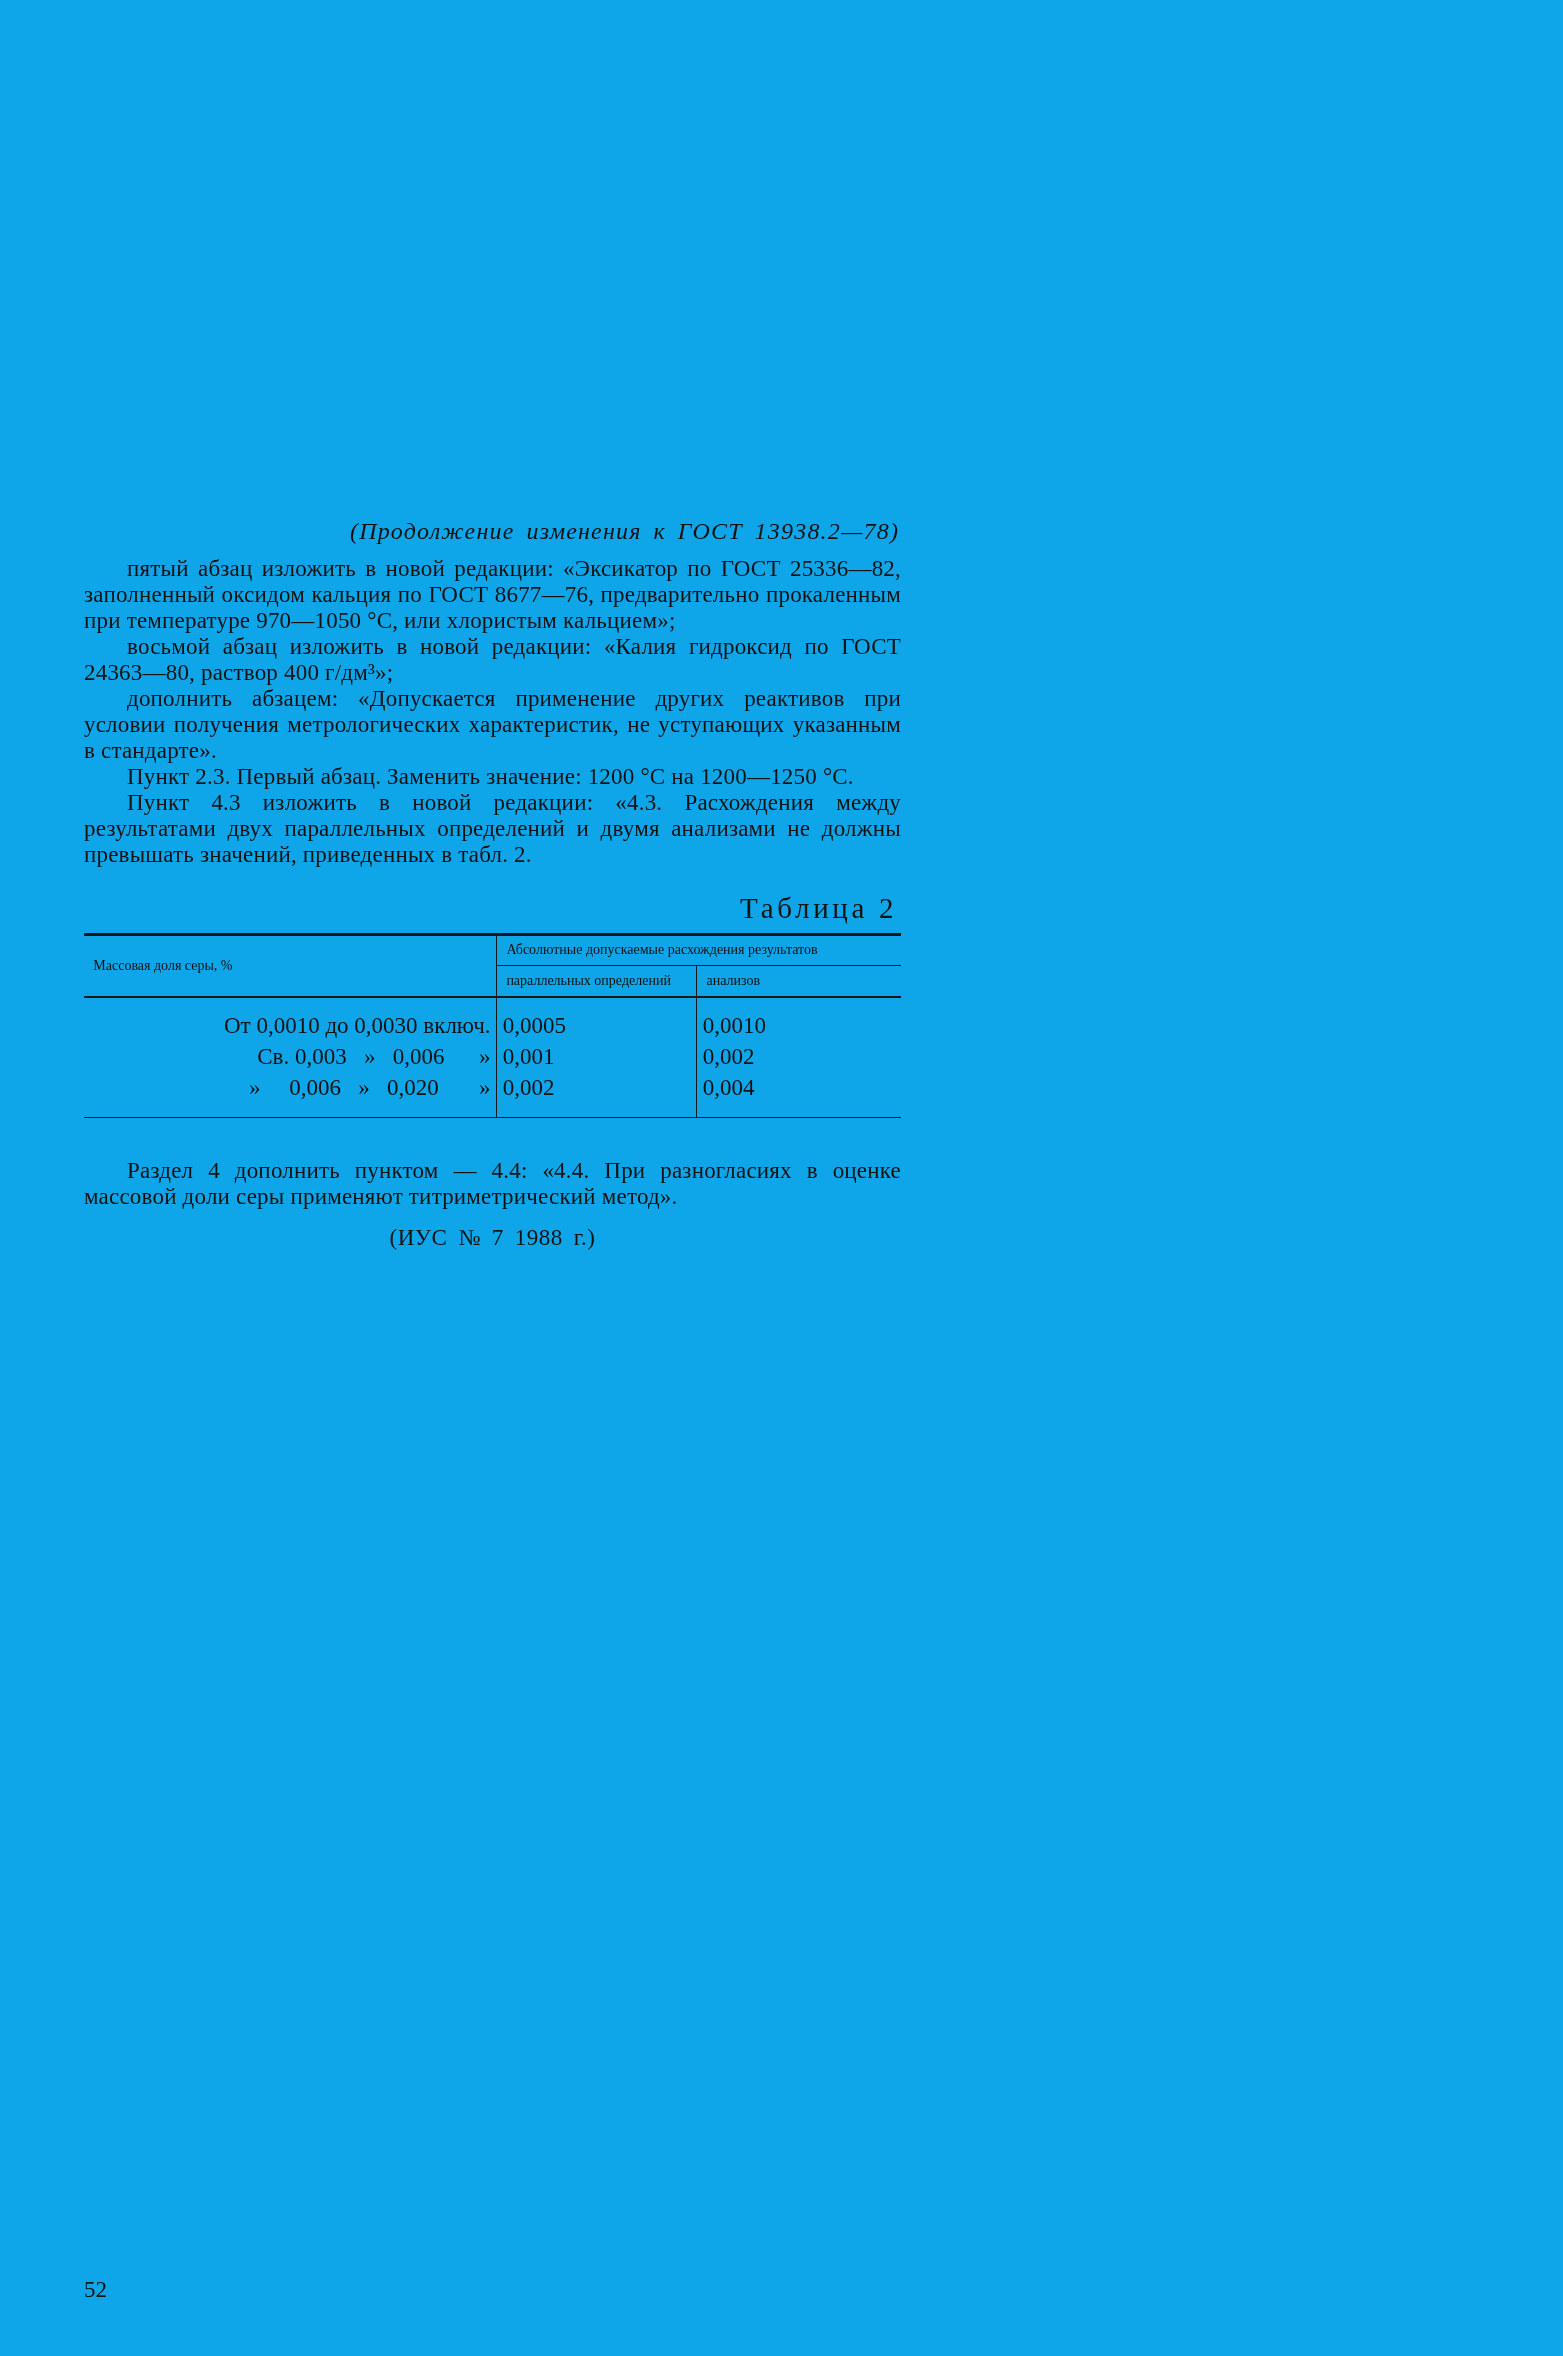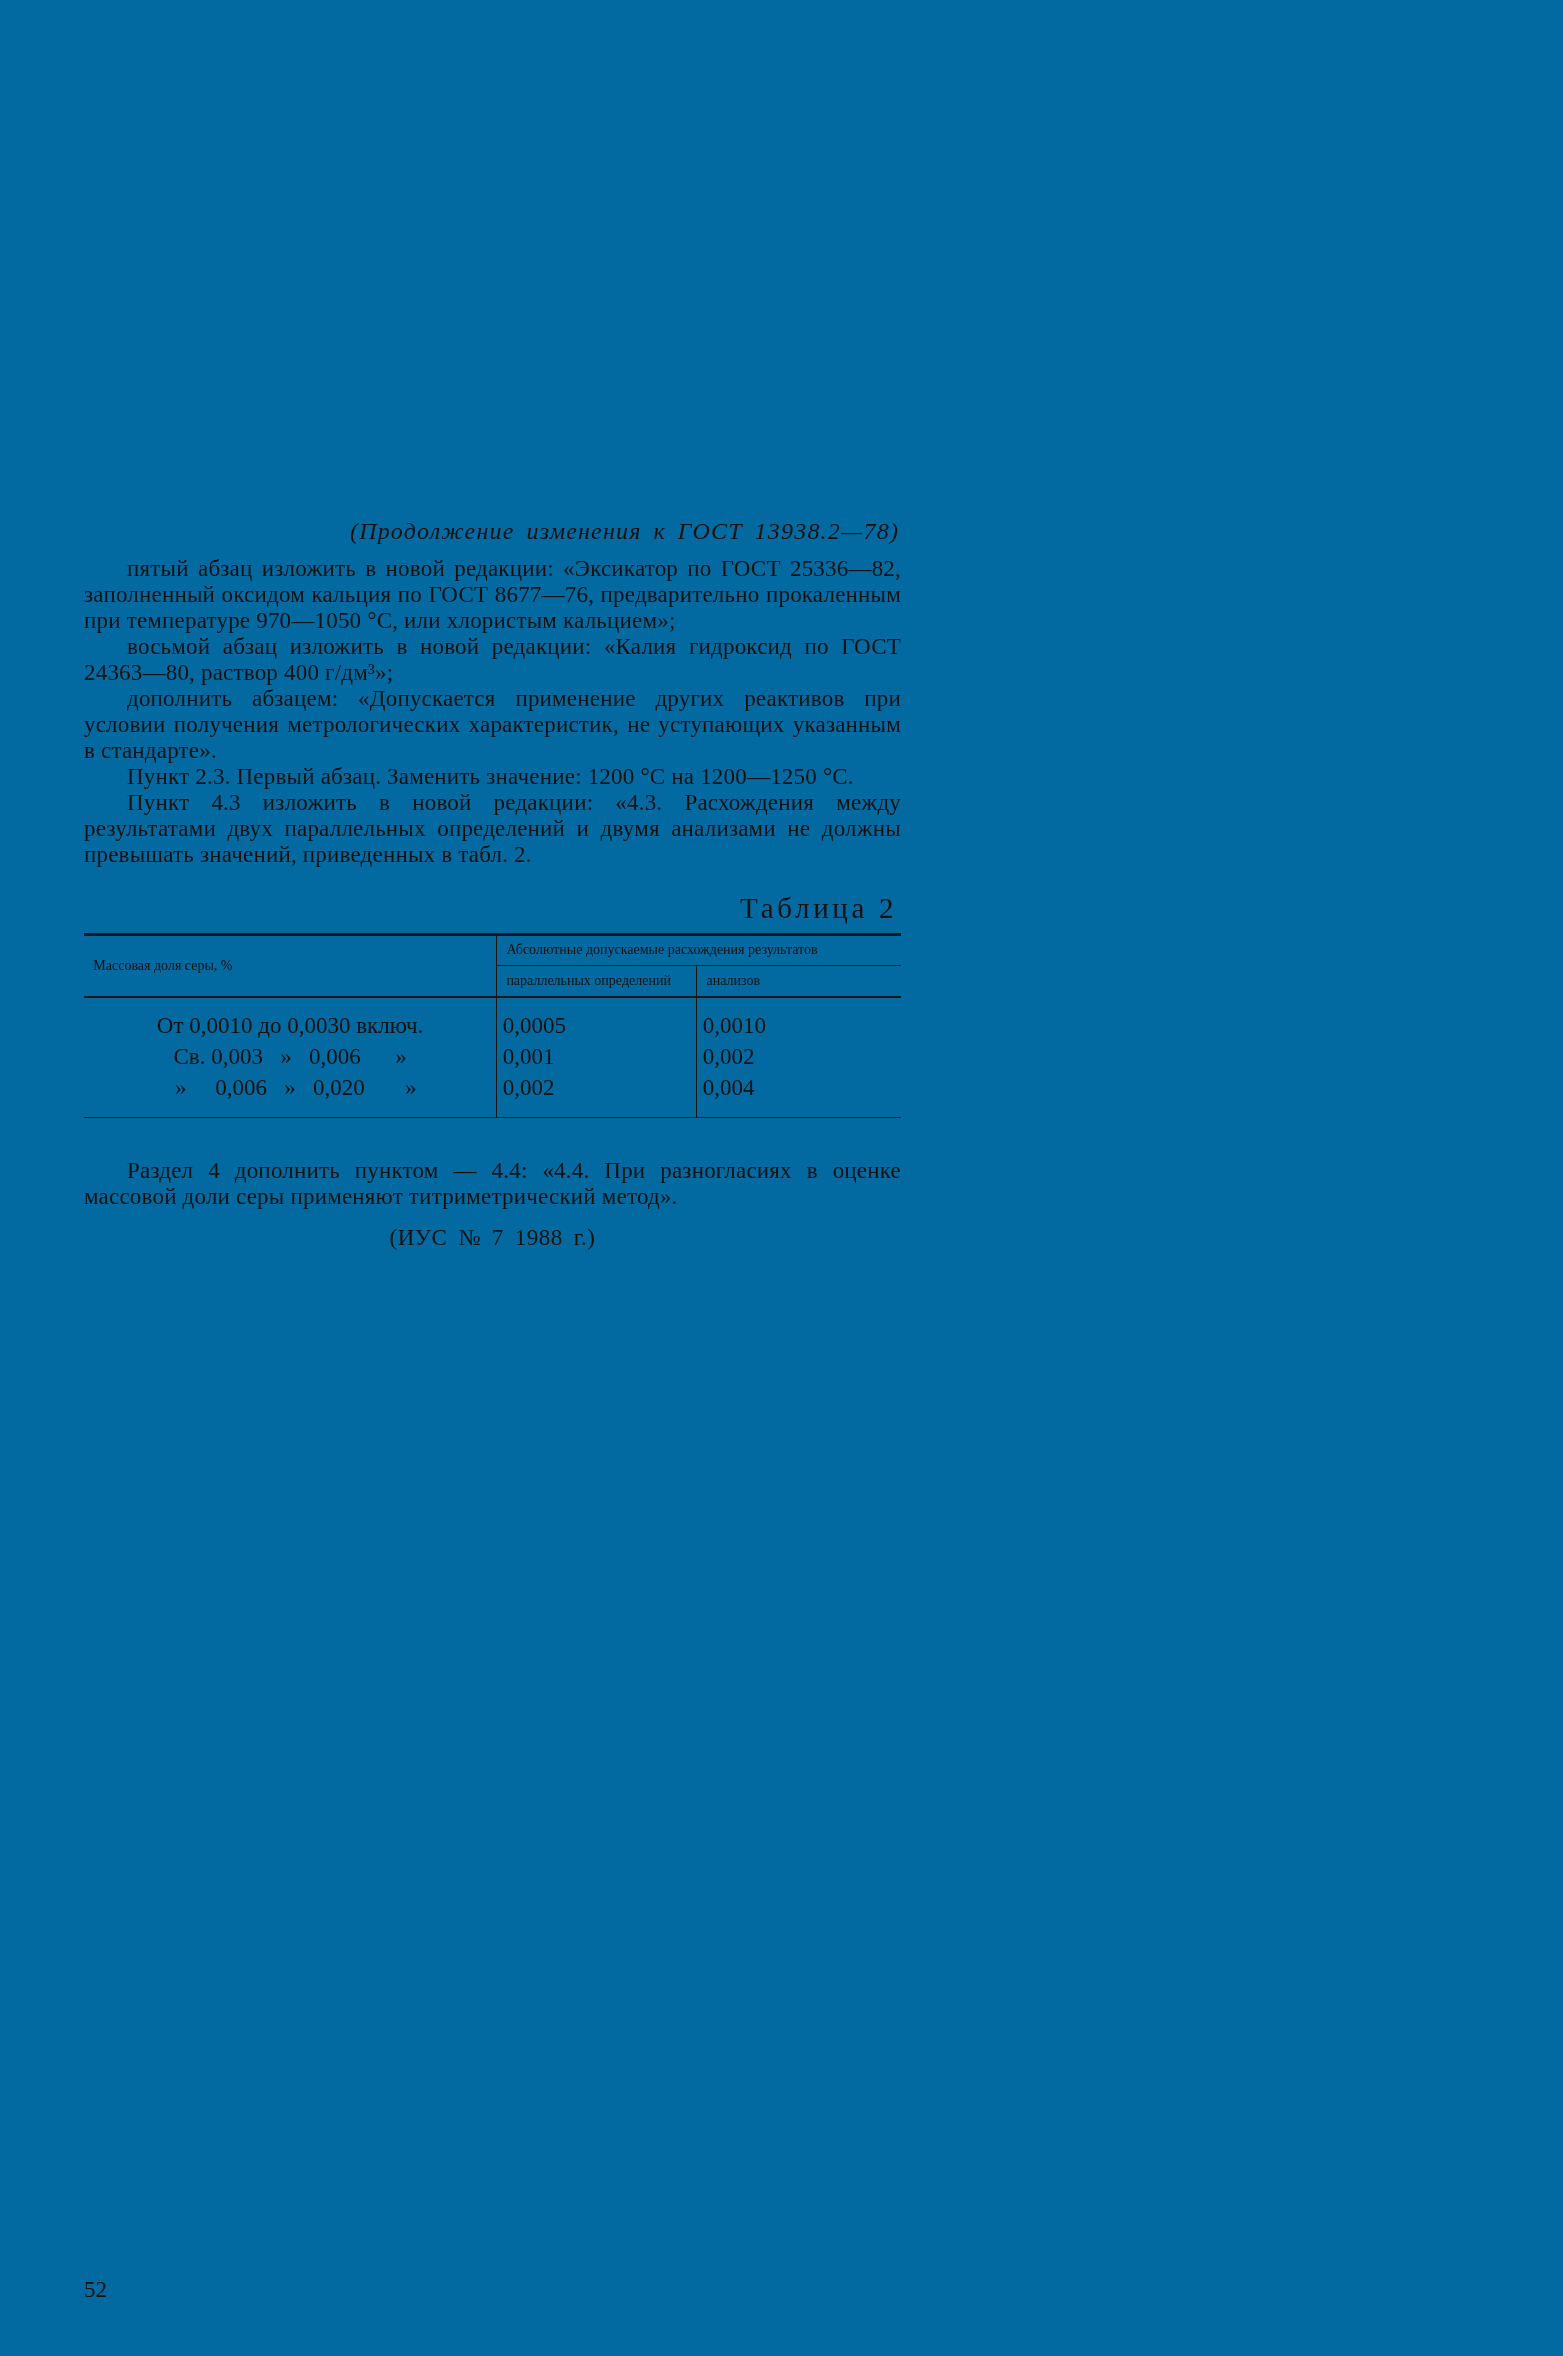--- a/index.html
+++ b/index.html
@@ -3,21 +3,21 @@
 <meta charset="utf-8">
 <style>
   * { box-sizing: border-box; }
   html, body { margin: 0; padding: 0; }
   body { background: #ffffff; }
 
   .page {
     position: relative;
     width: 1563px;
     height: 2357px;
-    background: #0369a1;
+    background: #0ea5e9;
     font-family: "Liberation Serif", "DejaVu Serif", serif;
     color: #121212;
     overflow: hidden;
   }
 
   .content {
     position: absolute;
     left: 84px;
     top: 518px;
     width: 817px;
@@ -85,21 +85,21 @@
   table.results tbody td {
     font-size: 23px;
     line-height: 29px;
     padding: 0.9px 5.6px;
   }
   table.results tbody tr:first-child td { padding-top: 13px; }
   table.results tbody tr:last-child td { padding-bottom: 15px; }
 
   td.range {
     white-space: pre;
-    text-align: center;
+    text-align: right;
     padding-left: 1.9px;
     border-right: 1.9px solid #181818;
   }
   td.num { text-align: left; }
   td.num.first { border-right: 1.9px solid #181818; }
 
   .post { margin-top: 40px; }
 
   .ius {
     text-align: center;

